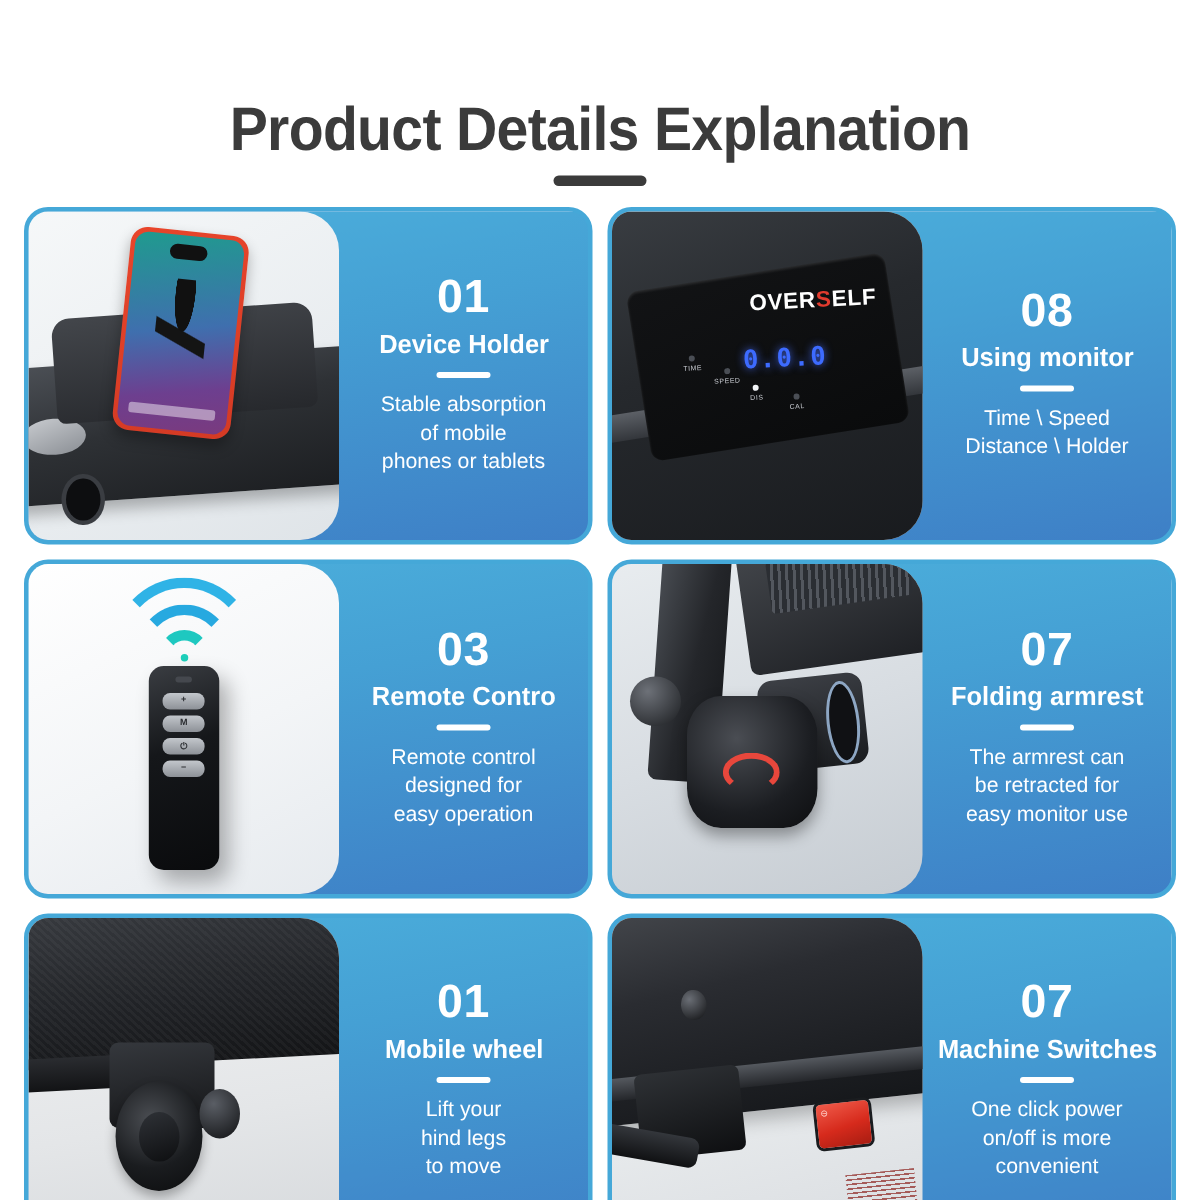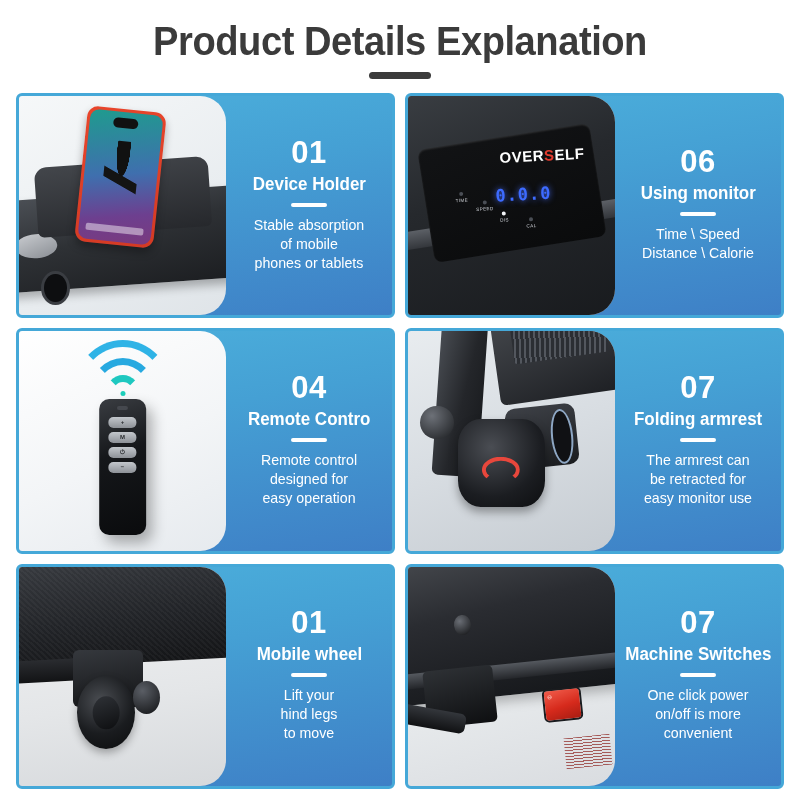--- a/index.html
+++ b/index.html
@@ -5,21 +5,21 @@
   * { box-sizing: border-box; margin: 0; padding: 0; }
   html, body {
     width: 800px; height: 800px;
     background: #ffffff;
     font-family: "Liberation Sans", sans-serif;
     overflow: hidden;
   }
   .page { width: 800px; height: 800px; position: relative; padding: 0 16px; }
 
   
-  .header { text-align: center; padding-top: 20px; }
+  .header { text-align: center; padding-top: 20px; margin-top: 45px; }
   .page-title {
     font-size: 41px; font-weight: 700; color: #3b3b3b;
     letter-spacing: -0.5px; line-height: 1.05;
     transform: scaleX(0.93); transform-origin: center;
     white-space: nowrap;
   }
   .title-rule {
     width: 62px; height: 7px; border-radius: 4px;
     background: #3b3b3b; margin: 9px auto 0;
   }
@@ -30,21 +30,21 @@
     display: grid;
     grid-template-columns: 1fr 1fr;
     grid-template-rows: 1fr 1fr 1fr;
     gap: 10px 10px;
     height: 696px;
   }
 
   .card {
     position: relative;
     border: 3px solid #45a8d8;
-    border-radius: 6px;
+    border-radius: 16px;
     background: linear-gradient(170deg, #4cb0dc 0%, #45a0d4 38%, #3e7fc6 100%);
     display: flex;
     overflow: hidden;
   }
 
   
   .photo {
     position: relative;
     width: 55.5%;
     background: #f2f4f6;
@@ -380,44 +380,44 @@
         <div class="panel">
           <div class="brand"><span>OVER</span><i>S</i><span>ELF</span></div>
           <div class="lcd">0.0.0</div>
           <div class="lab l1">TIME</div>
           <div class="lab l2">SPEED</div>
           <div class="lab l3">DIS</div>
           <div class="lab l4">CAL</div>
         </div>
       </div>
       <div class="info">
-        <div class="num">06</div>
+        <div class="num">08</div>
         <div class="head">Using monitor</div>
         <div class="rule"></div>
         <div class="body">Time \ Speed
-Distance \ Calorie</div>
+Distance \ Holder</div>
       </div>
     </div>
 
     <div class="card">
       <div class="photo ph03">
         <div class="wave w1"></div>
         <div class="wave w2"></div>
         <div class="wave w3"></div>
         <div class="dot"></div>
         <div class="remote">
           <div class="led"></div>
           <div class="btn b1">+</div>
           <div class="btn b2">M</div>
           <div class="btn b3">⏻</div>
           <div class="btn b4">−</div>
         </div>
       </div>
       <div class="info">
-        <div class="num">04</div>
+        <div class="num">03</div>
         <div class="head">Remote Contro</div>
         <div class="rule"></div>
         <div class="body">Remote control
 designed for
 easy operation</div>
       </div>
     </div>
 
     <div class="card">
       <div class="photo ph04">

